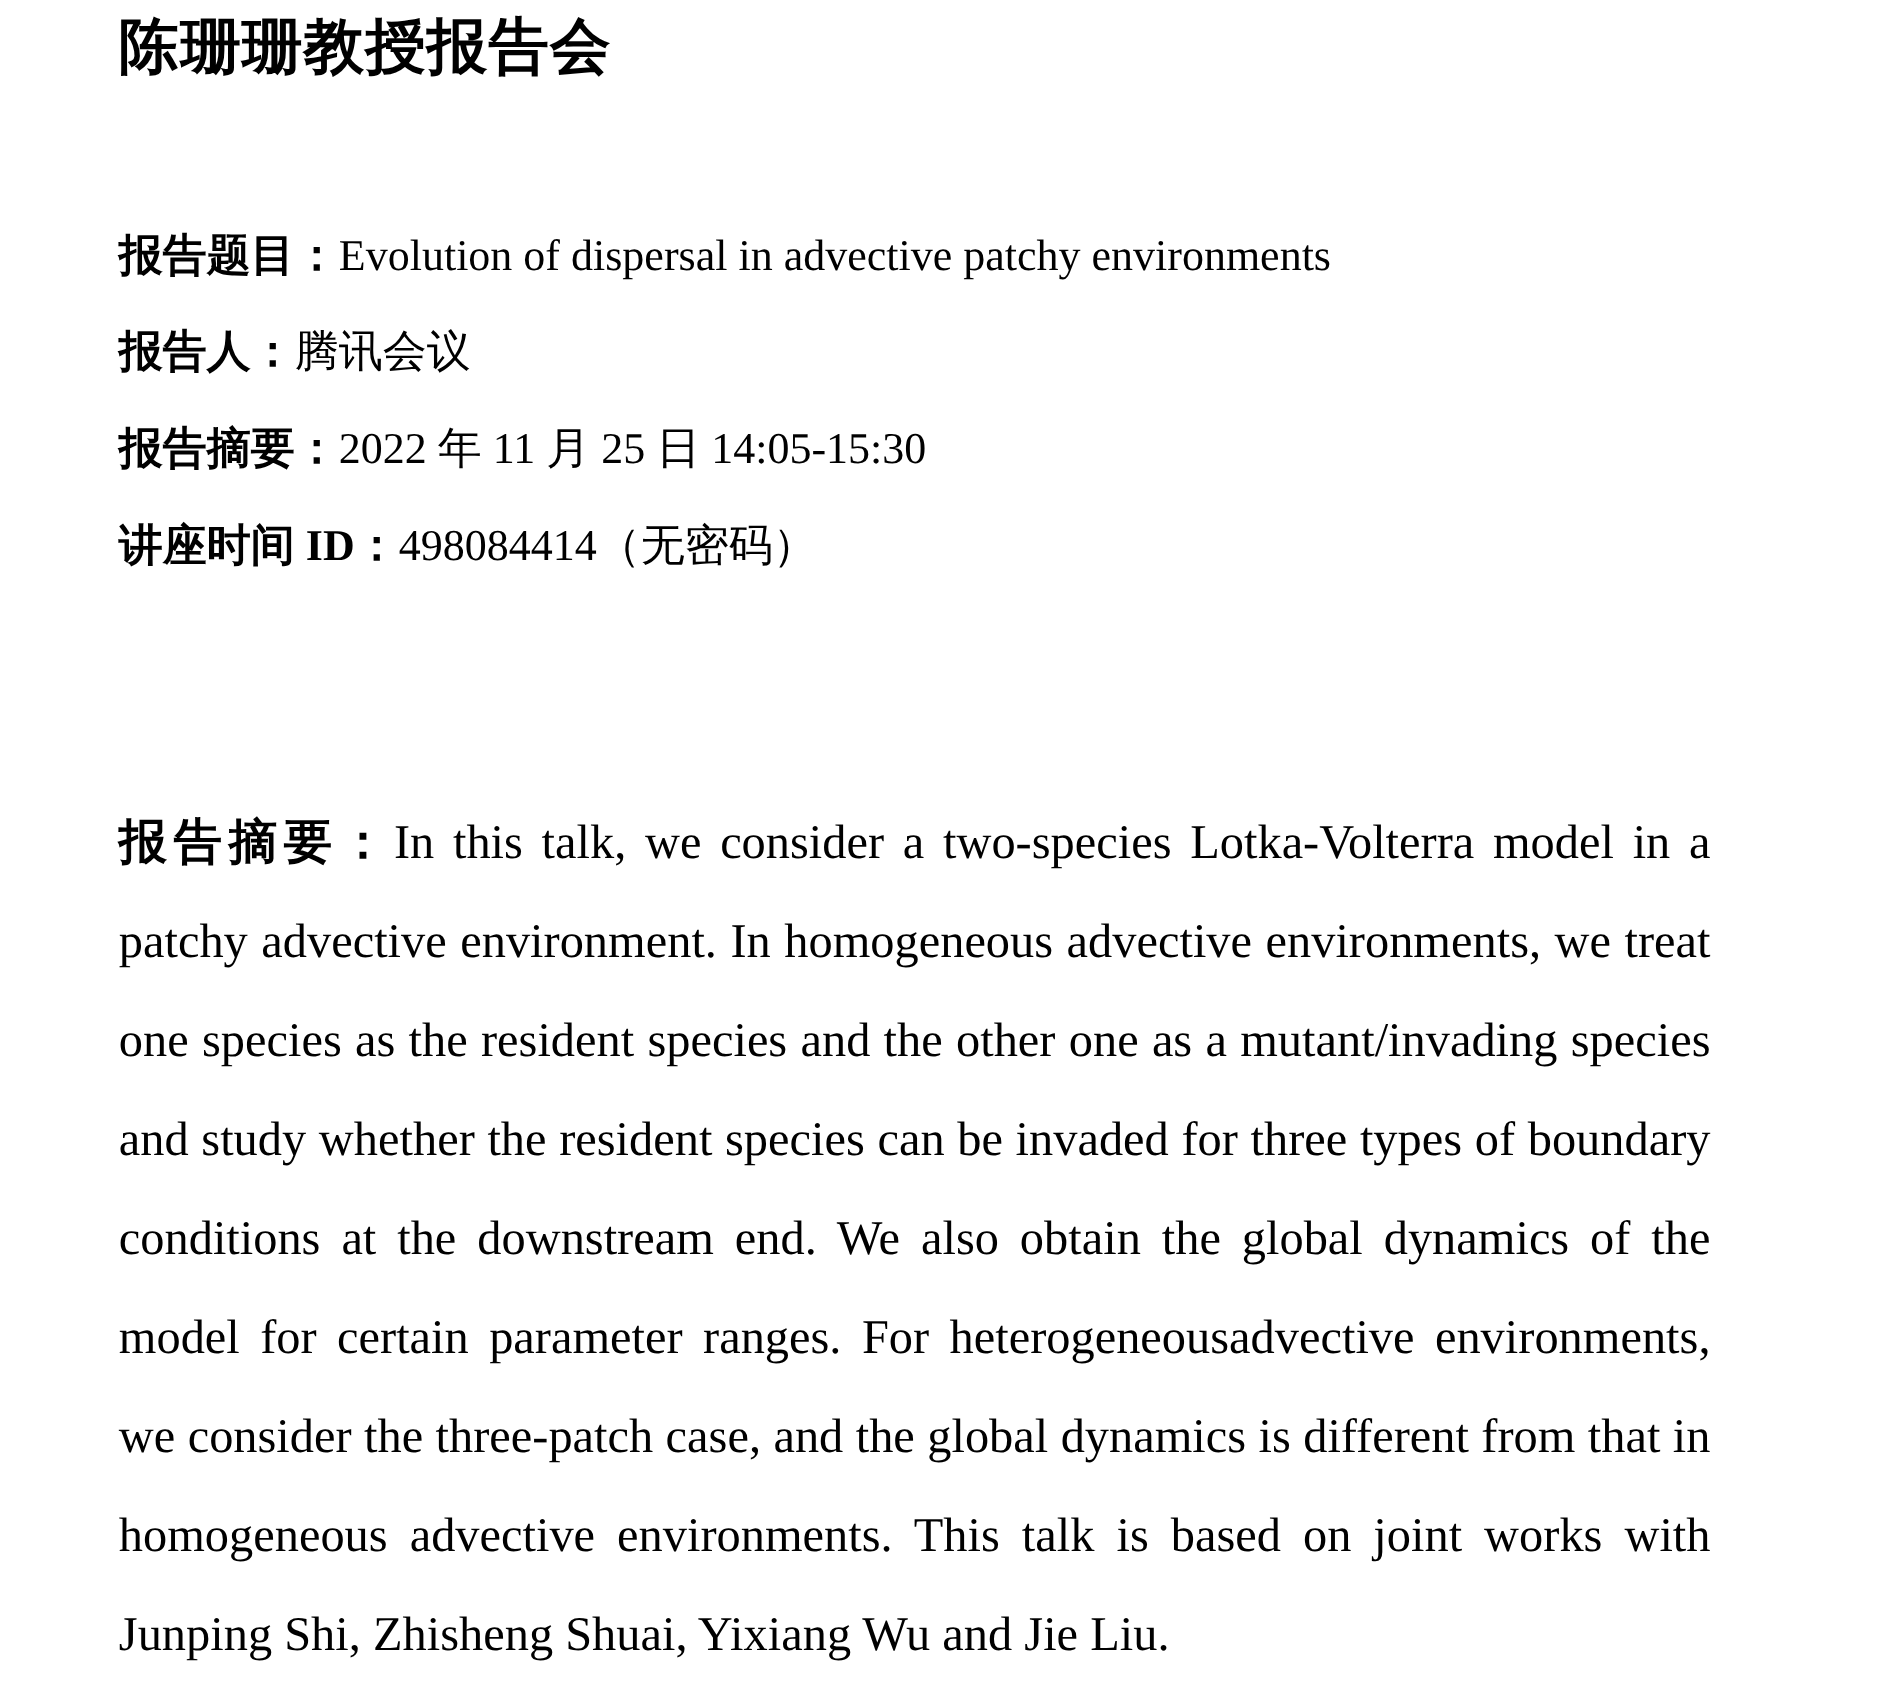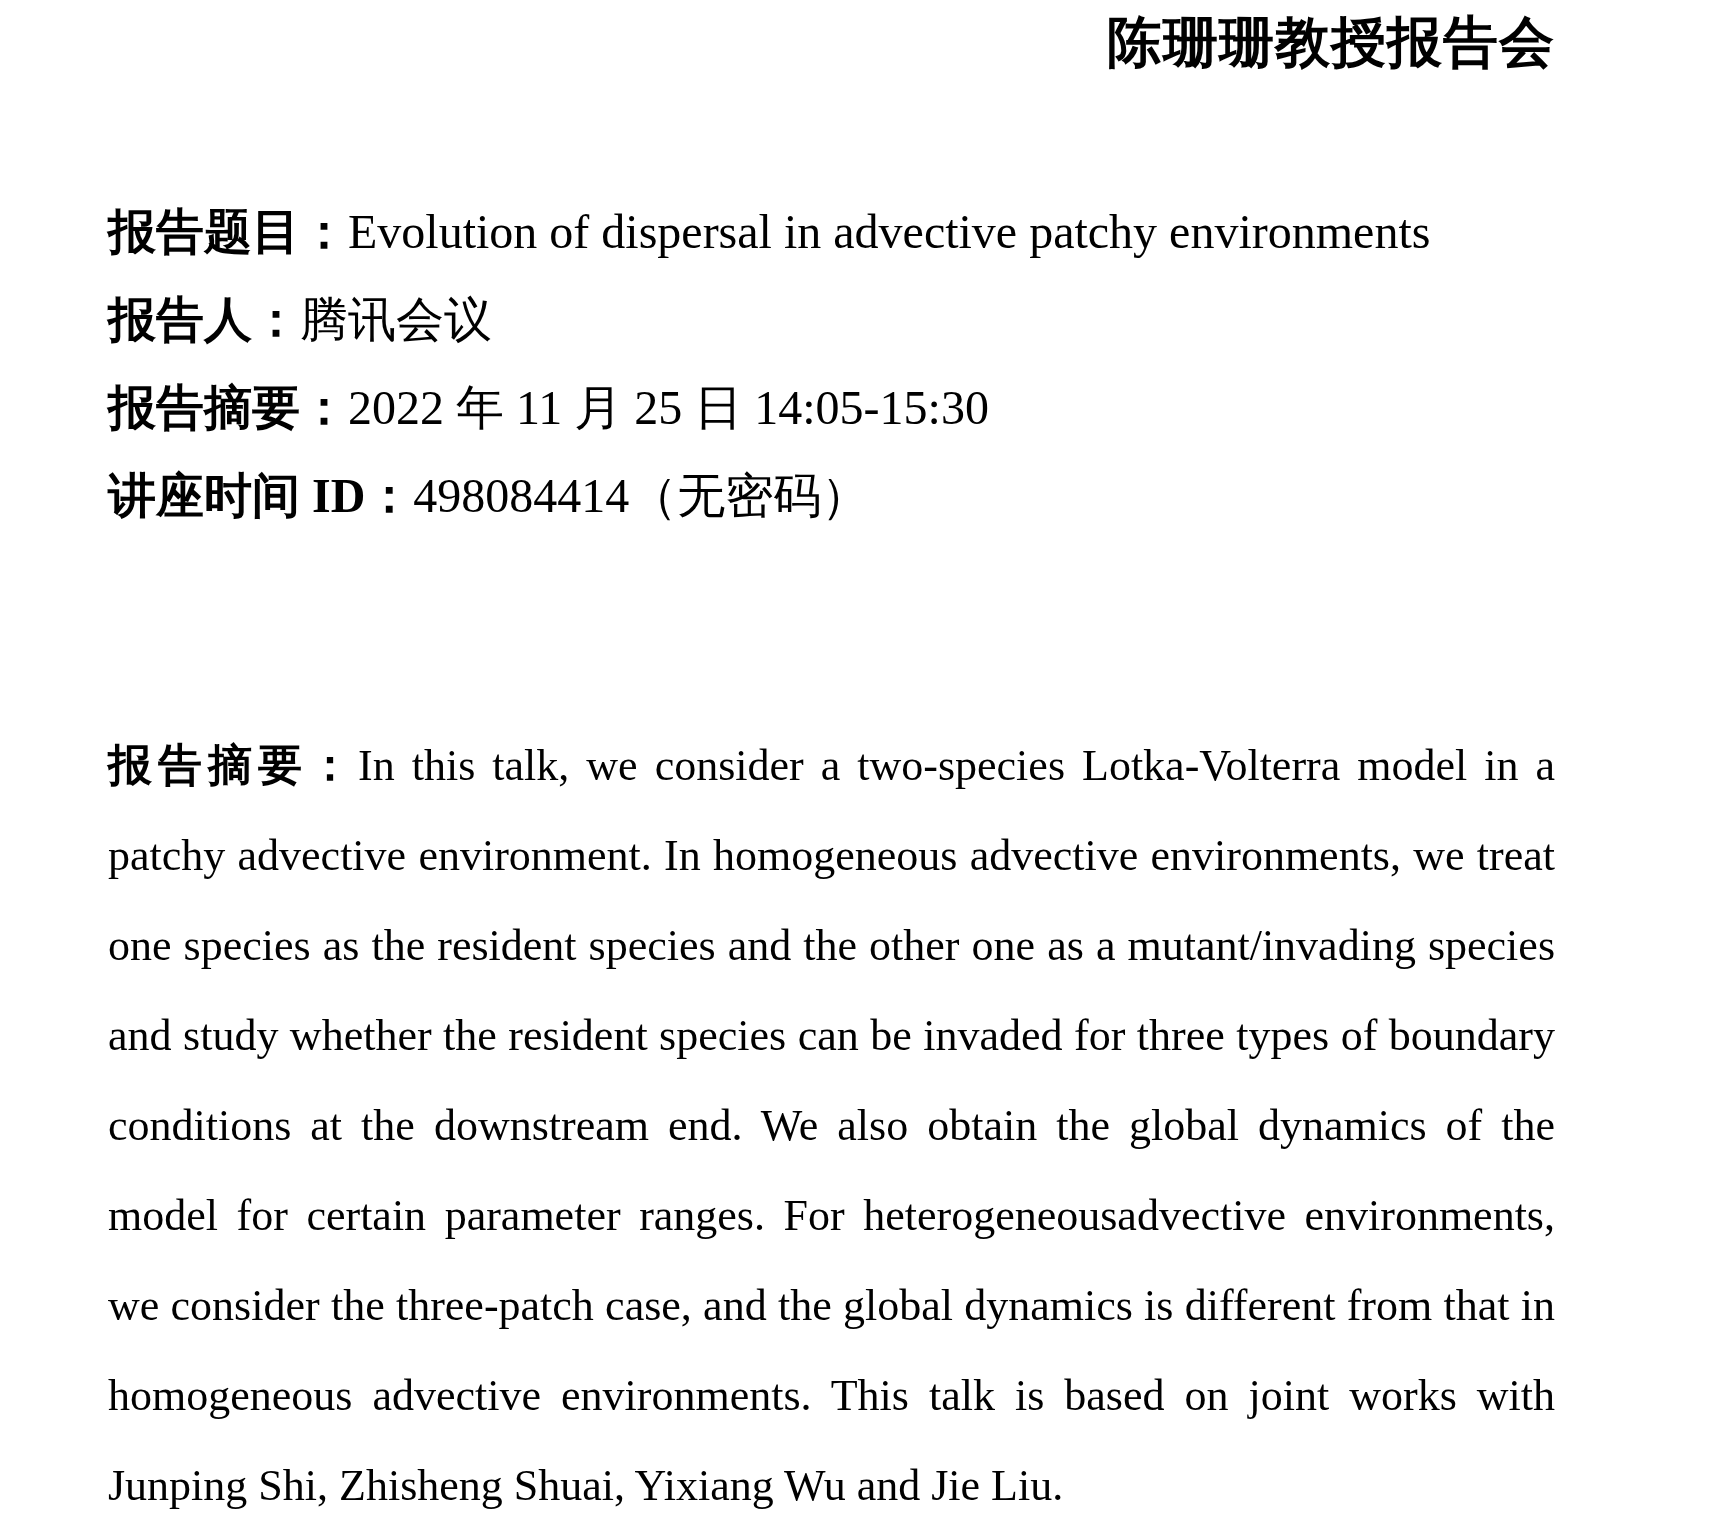--- a/index.html
+++ b/index.html
@@ -15,37 +15,37 @@
     color: #000000;
     font-family: "Liberation Serif", "DejaVu Serif", serif;
     overflow: hidden;
   }
   .doc-title {
     position: absolute;
     left: 108px;
     top: 6px;
     width: 1447px;
     margin: 0;
-    text-align: right;
+    text-align: left;
     font-family: "Liberation Sans", "DejaVu Sans", sans-serif;
     font-weight: bold;
     font-size: 55px;
     line-height: 72px;
     letter-spacing: 1px;
     white-space: nowrap;
   }
   .info {
     position: absolute;
     left: 108px;
     top: 188px;
     width: 1447px;
   }
   .info-row {
     margin: 0;
-    font-size: 48px;
+    font-size: 40px;
     line-height: 88px;
     white-space: nowrap;
   }
   .lbl {
     font-weight: bold;
   }
   .abstract {
     position: absolute;
     left: 108px;
     top: 721px;

